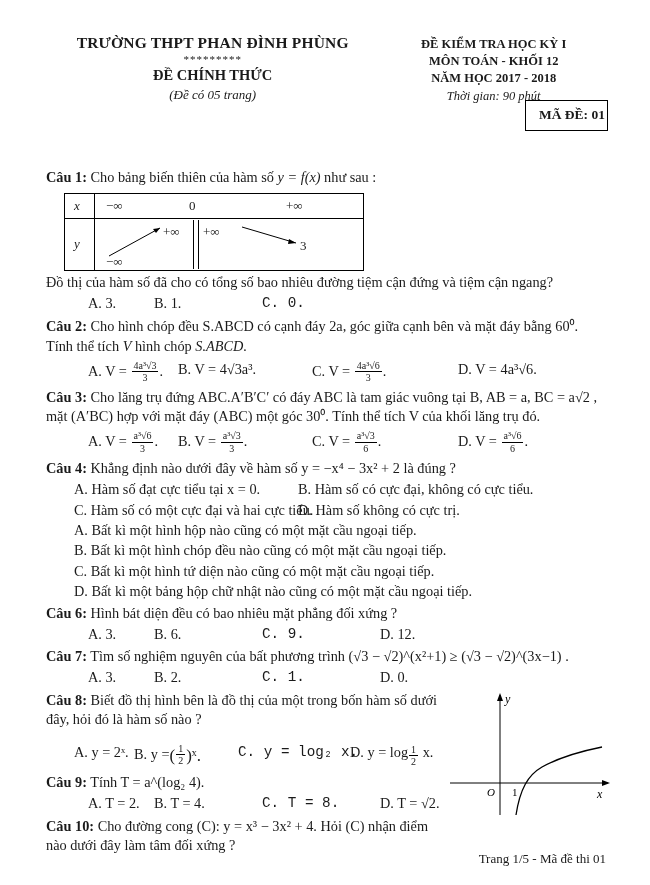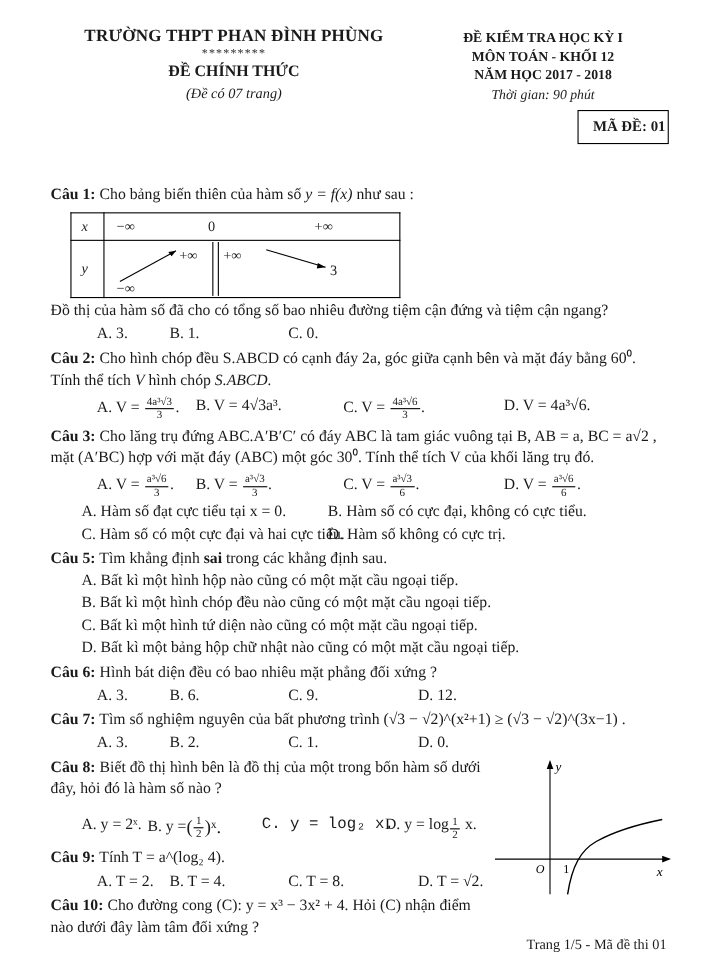--- a/index.html
+++ b/index.html
@@ -20,21 +20,21 @@
     width: 650px;
     height: 885px;
     padding: 0;
     box-sizing: border-box;
   }
 
   
   .header {
     display: flex;
     justify-content: space-between;
-    padding: 24px 38px 0 40px;
+    padding: 34px 38px 0 40px;
     box-sizing: border-box;
   }
   .hdr-left {
     text-align: center;
     width: 330px;
     padding-left: 10px;
   }
   .hdr-right {
     text-align: center;
     width: 240px;
@@ -98,21 +98,21 @@
   .mathi { font-style: italic; font-family: "Liberation Serif", serif; }
 
   
   .opts {
     display: flex;
     margin-top: 2px;
   }
   .opts > div { white-space: nowrap; }
   .opt-a { width: 108px; padding-left: 42px; box-sizing: border-box;}
   .opt-b { width: 108px; }
-  .opt-c { width: 118px; }
+  .opt-c { width: 118px; font-family: Liberation Mono, monospace; }
   .opt-d { width: 120px; }
   .opts-wide > div { white-space: nowrap; }
   .opts-wide .o1 { width: 132px; padding-left: 42px; box-sizing: border-box;}
   .opts-wide .o2 { width: 134px; }
   .opts-wide .o3 { width: 146px; }
   .opts-wide .o4 { width: 140px; }
 
   .opt-lines div { margin-top: 1px; padding-left: 28px; }
 
   
@@ -159,21 +159,21 @@
 </head>
 <body>
 
 <div class="page">
 
   <div class="header">
     <div class="hdr-left">
       <div class="school">TRƯỜNG THPT PHAN ĐÌNH PHÙNG</div>
       <div class="stars">*********</div>
       <div class="official">ĐỀ CHÍNH THỨC</div>
-      <div class="pages-note">(Đề có 07 trang)</div>
+      <div class="pages-note">(Đề có 05 trang)</div>
     </div>
     <div class="hdr-right">
       <div class="exam-line">ĐỀ KIỂM TRA HỌC KỲ I</div>
       <div class="exam-line">MÔN TOÁN - KHỐI 12</div>
       <div class="exam-line">NĂM HỌC 2017 - 2018</div>
       <div class="time-note">Thời gian: 90 phút</div>
     </div>
   </div>
 
   <div class="code-box">MÃ ĐỀ: 01</div>
@@ -265,35 +265,33 @@
       <div class="o3">
         <span>C. V =</span>
         <span class="frac"><span class="num">a³√3</span><span class="den">6</span></span><span>.</span>
       </div>
       <div class="o4">
         <span>D. V =</span>
         <span class="frac"><span class="num">a³√6</span><span class="den">6</span></span><span>.</span>
       </div>
     </div>
 
+    <div class="q" style="margin-top:5px;">
+      <span class="qlabel">Câu 4:</span>
+      <span>Khẳng định nào dưới đây về hàm số y = −x⁴ − 3x² + 2 là đúng ?</span>
+    </div>
     <div class="opts">
       <div style="width:252px; padding-left:28px; box-sizing:border-box;">A. Hàm số đạt cực tiểu tại x = 0.</div>
       <div>B. Hàm số có cực đại, không có cực tiểu.</div>
     </div>
     <div class="opts">
       <div style="width:252px; padding-left:28px; box-sizing:border-box;">C. Hàm số có một cực đại và hai cực tiểu.</div>
       <div>D. Hàm số không có cực trị.</div>
     </div>
 
-    <div class="q" style="margin-top:3px;">
-      <span class="qlabel">Câu 5:</span>
-      <span>Tìm khẳng định</span>
-      <span style="font-weight:bold;">sai</span>
-      <span>trong các khẳng định sau.</span>
-    </div>
     <div class="opt-lines">
       <div>A. Bất kì một hình hộp nào cũng có một mặt cầu ngoại tiếp.</div>
       <div>B. Bất kì một hình chóp đều nào cũng có một mặt cầu ngoại tiếp.</div>
       <div>C. Bất kì một hình tứ diện nào cũng có một mặt cầu ngoại tiếp.</div>
       <div>D. Bất kì một bảng hộp chữ nhật nào cũng có một mặt cầu ngoại tiếp.</div>
     </div>
 
     <div class="q" style="margin-top:3px;">
       <span class="qlabel">Câu 6:</span>
       <span>Hình bát diện đều có bao nhiêu mặt phẳng đối xứng ?</span>

